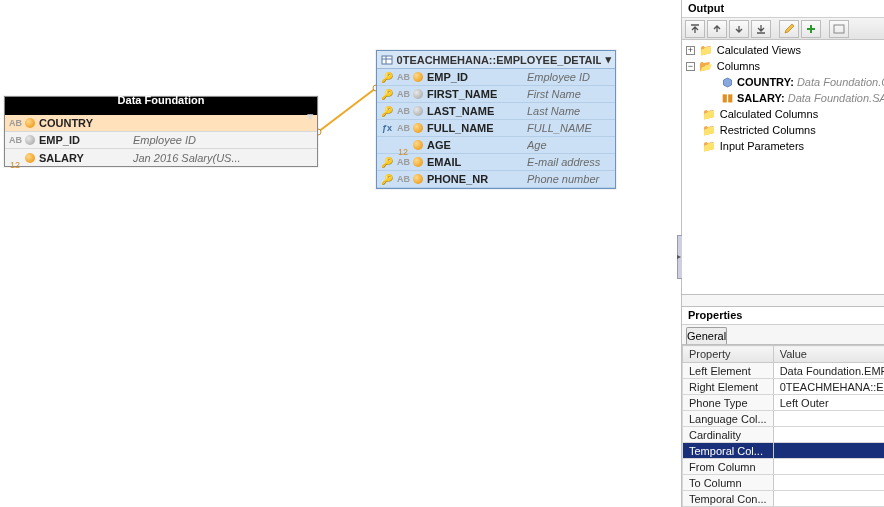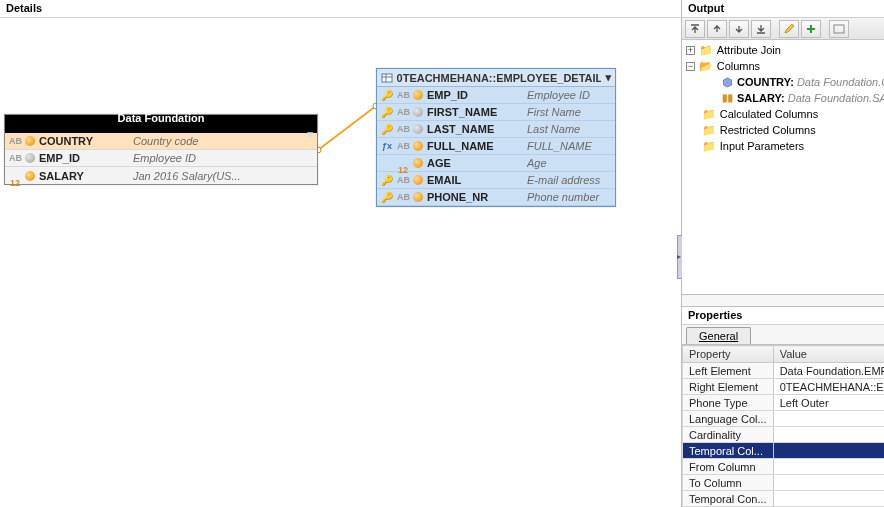--- a/index.html
+++ b/index.html
@@ -29,21 +29,21 @@
 
   .box.employee { left:376px; top:50px; width:240px; background:#bed6ef; border:1px solid #6b94c2; }
   .box.employee .header { background:#d7e6f6; color:#333; font-weight:bold; height:18px; display:flex; align-items:center; padding:0 4px; gap:4px; border-bottom:1px solid #9cb9da; }
   .box.employee .header .arrow { margin-left:auto; }
   .box.employee .row { background:#cbe0f4; border-bottom:1px solid #b5cee8; }
   .box.employee .row .label-col { flex:0 0 96px; }
 
   .icon { display:inline-block; width:10px; height:10px; flex:0 0 10px; }
   .dot-orange { background:radial-gradient(circle at 35% 35%, #ffd98a, #e98c00); border-radius:50%; }
   .dot-gray { background:radial-gradient(circle at 35% 35%, #e8e8e8, #9e9e9e); border-radius:50%; }
-  .type12 { width:12px; font-size:9px; color:#d08a2a; font-weight:bold; text-align:center;margin-top:14px; }
+  .type12 { width:12px; font-size:9px; color:#d08a2a; font-weight:normal; text-align:center;margin-top:14px; }
   .typeAB { width:12px; font-size:9px; color:#9c9c9c; font-weight:bold; text-align:left; }
   .typeFX { width:12px; font-size:9px; color:#3a6fa5; font-weight:bold; text-align:center; }
   .key-icon { width:12px; font-size:10px; color:#8a6b1f; }
 
   
   .connector { position:absolute; left:318px; top:80px; pointer-events:none; }
 
   
   .output-panel { flex:0 0 295px; border-bottom:1px solid #bfbfbf; display:flex; flex-direction:column; overflow:hidden; }
   .toolbar { height:22px; background:linear-gradient(#f4f4f4,#e4e4e4); border-bottom:1px solid #c4c4c4; display:flex; align-items:center; padding:0 2px; gap:0; }
@@ -59,41 +59,40 @@
   .tree .twisty { width:9px; height:9px; border:1px solid #888; background:#fff; color:#444; font-size:9px; line-height:7px; text-align:center; cursor:pointer; flex:0 0 9px; }
   .tree .folder { color:#e0a84a; }
   .tree .italic-gray { color:#888; font-style:italic; }
   .tree .cube-icon svg { display:block; }
 
   .gap { flex:1; background:#f6f6f6; }
 
   
   .props-panel { flex:0 0 192px; display:flex; flex-direction:column; border-top:1px solid #bfbfbf; }
   .props-panel .tabs { height:20px; display:flex; align-items:flex-end; background:#f6f6f6; padding:2px 4px 0; border-bottom:1px solid #bfbfbf; }
-  .props-panel .tab { background:#ececec; border:1px solid #9f9f9f; border-bottom:none; padding:2px 12px; font-size:11px; cursor:pointer; border-radius:2px 2px 0 0;text-decoration:underline; }
+  .props-panel .tab { background:#ececec; border:1px solid #9f9f9f; border-bottom:none; padding:2px 0; font-size:11px; cursor:pointer; border-radius:2px 2px 0 0; }
   .props-panel .grid { flex:1; overflow:auto; }
   .props-panel table { border-collapse:collapse; width:100%; }
   .props-panel th { text-align:left; font-weight:normal; background:linear-gradient(#f6f6f6,#e6e6e6); border:1px solid #c9c9c9; padding:1px 6px; height:17px; color:#333; }
   .props-panel td { border:1px solid #d6d6d6; padding:0 6px; height:16px; color:#222; white-space:nowrap; overflow:hidden; }
   .props-panel td.key { width:90px; background:#f8f8f8; border-right:1px solid #c9c9c9; }
   .props-panel tr.selected td { background:#1a2f7a; color:#fff; }
   .props-panel tr.selected td.key { background:#1a2f7a; color:#fff; }
 
   .collapse-handle { position:absolute; left:-5px; top:235px; width:5px; height:44px; background:#cfcfe2; border:1px solid #9a9ab0; border-right:none; cursor:pointer; }
   .collapse-handle::after { content:'\25B8'; font-size:8px; color:#555; position:absolute; left:-1px; top:16px; }
 
   .right-wrap { position:relative; flex:1; display:flex; flex-direction:column; }
 </style>
 </head>
 <body>
 
 <div class="root">
 
   <div class="details-panel">
-    <div class="panel-title">Details</div>
     <div class="canvas">
 
       <svg class="connector" width="60" height="70">
         <line x1="0" y1="52" x2="58" y2="8" stroke="#f0a626" stroke-width="2"></line>
         <circle cx="0" cy="52" r="3" fill="#fff" stroke="#c7912a"></circle>
         <circle cx="58" cy="8" r="3" fill="#fff" stroke="#c7912a"></circle>
       </svg>
 
       <div class="box foundation">
         <div class="header">
@@ -102,21 +101,20 @@
               <circle cx="6" cy="6" r="2" fill="#fff"></circle>
             </svg>
           <span>Data Foundation</span>
           <span class="arrow">▾</span>
         </div>
         <div id="foundation-rows">
             <div class="row sel">
               <span class="typeAB">AB</span>
               <span class="icon dot-orange"></span>
               <span class="label-col">COUNTRY</span>
-              <span class="desc-col">Country code</span>
             </div>
             <div class="row">
               <span class="typeAB">AB</span>
               <span class="icon dot-gray"></span>
               <span class="label-col">EMP_ID</span>
               <span class="desc-col">Employee ID</span>
             </div>
             <div class="row">
               <span class="type12">12</span>
               <span class="icon dot-orange"></span>
@@ -233,21 +231,21 @@
         <div class="tool-btn">
             <svg width="12" height="10">
               <rect x="1" y="1" width="10" height="8" fill="none" stroke="#888"></rect>
             </svg>
           </div>
       </div>
       <div class="tree">
         <div class="node">
           <span class="twisty">+</span>
           <span class="folder">📁</span>
-          <span>Attribute Join</span>
+          <span>Calculated Views</span>
         </div>
         <div class="node">
           <span class="twisty">−</span>
           <span class="folder">📂</span>
           <span>Columns</span>
         </div>
         <div class="node indent2">
           <span class="cube-icon">
               <svg width="11" height="11">
                 <path d="M5.5 1l4 2v5l-4 2-4-2V3z" fill="#8aa8e0" stroke="#4a6aa8" stroke-width="0.7"></path>

